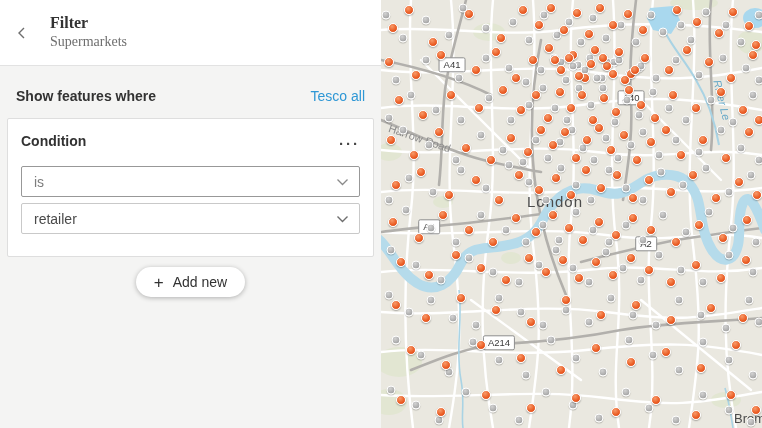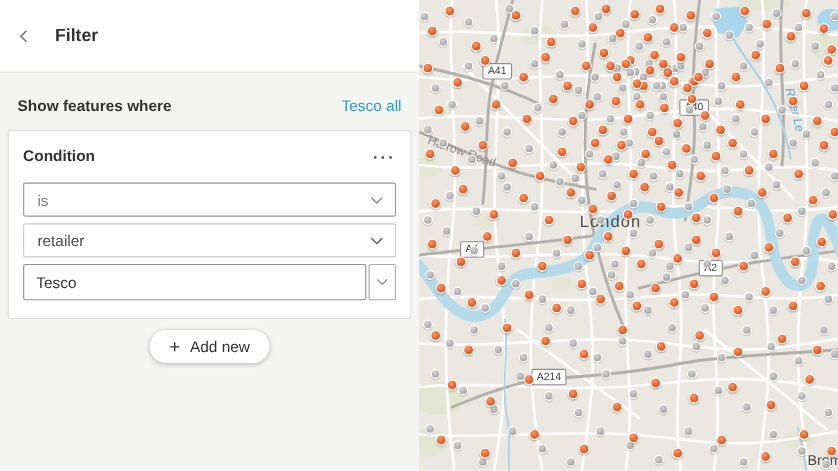--- a/index.html
+++ b/index.html
@@ -6,21 +6,21 @@
   html,body { width:762px; height:428px; overflow:hidden; background:#fff;
     font-family:"Liberation Sans", sans-serif; }
   .app { position:relative; width:762px; height:428px; display:flex; }
 
   
   .panel { width:381px; height:428px; background:#f4f4f3; display:flex; flex-direction:column; }
   .panel-header { height:66px; background:#fff; border-bottom:1px solid #e2e2e2;
     display:flex; align-items:center; padding:0 16px; flex:0 0 auto; }
   .back-btn { background:none; border:none; cursor:pointer; width:28px; height:28px;
     display:flex; align-items:center; justify-content:flex-start; color:#6e6e6e; }
-  .title-block { margin-left:6px; }
+  .title-block { margin-left:6px;font-family:Liberation Serif, serif; }
   .panel-title { font-size:16px; font-weight:700; color:#323232; line-height:1.25; }
   .panel-subtitle { font-size:14px; color:#6e6e6e; line-height:1.3; }
 
   .section-row { display:flex; justify-content:space-between; align-items:center;
     padding:22px 16px 14px 16px; }
   .section-heading { font-size:14px; font-weight:700; color:#323232; }
   .clear-all { font-size:14px; color:#2e97d5; background:none; border:none; cursor:pointer; }
 
   .card { margin:0 7px; background:#fff; border:1px solid #dedede; border-radius:2px;
     padding:14px 13px 16px 13px; }
@@ -80,20 +80,21 @@
     <header class="panel-header">
       <button class="back-btn">
         <span style="display:flex;">
           <svg width="12" height="14" viewBox="0 0 12 14">
               <polyline points="8,2 3,7 8,12" fill="none" stroke="#6e6e6e" stroke-width="1.4"></polyline>
             </svg>
         </span>
       </button>
       <div class="title-block">
         <div class="panel-title">Filter</div>
+        <div class="panel-subtitle">Supermarkets</div>
       </div>
     </header>
 
     <div class="section-row">
       <span class="section-heading">Show features where</span>
       <button class="clear-all">Tesco all</button>
     </div>
 
     <div class="card">
       <div class="card-head">
@@ -112,30 +113,20 @@
 
       <div class="select">
         <span class="val">retailer</span>
         <span class="chev" style="display:flex;">
           <svg width="13" height="8" viewBox="0 0 13 8">
               <polyline points="1.5,1.5 6.5,6.5 11.5,1.5" fill="none" stroke="#6e6e6e" stroke-width="1.4"></polyline>
             </svg>
         </span>
       </div>
 
-      <div class="combo">
-        <input type="text" value="Tesco" style="">
-        <button class="dd-btn">
-          <span style="display:flex;">
-            <svg width="11" height="7" viewBox="0 0 11 7">
-                <polyline points="1,1 5.5,5.5 10,1" fill="none" stroke="#8a8a8a" stroke-width="1.2"></polyline>
-              </svg>
-          </span>
-        </button>
-      </div>
     </div>
 
     <div class="add-wrap">
       <button class="add-new">
         <span class="plus">+</span>
         <span>Add new</span>
       </button>
     </div>
   </aside>
 

